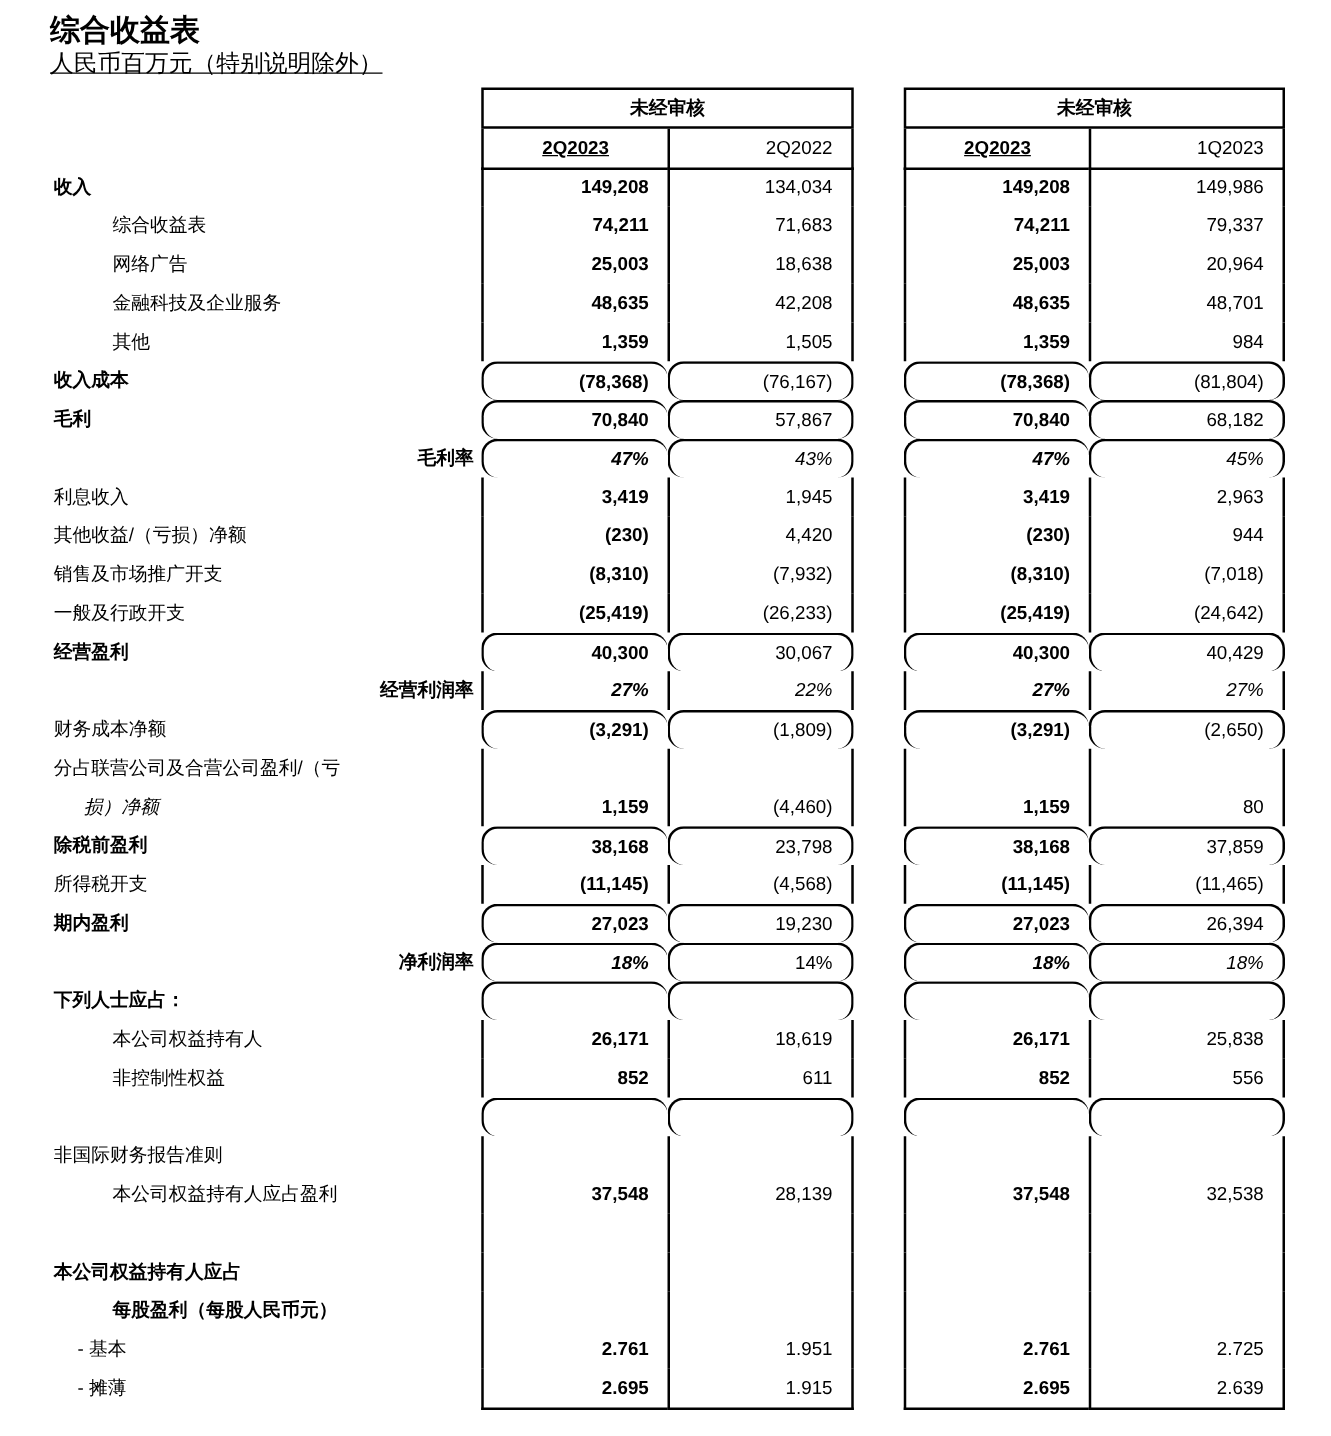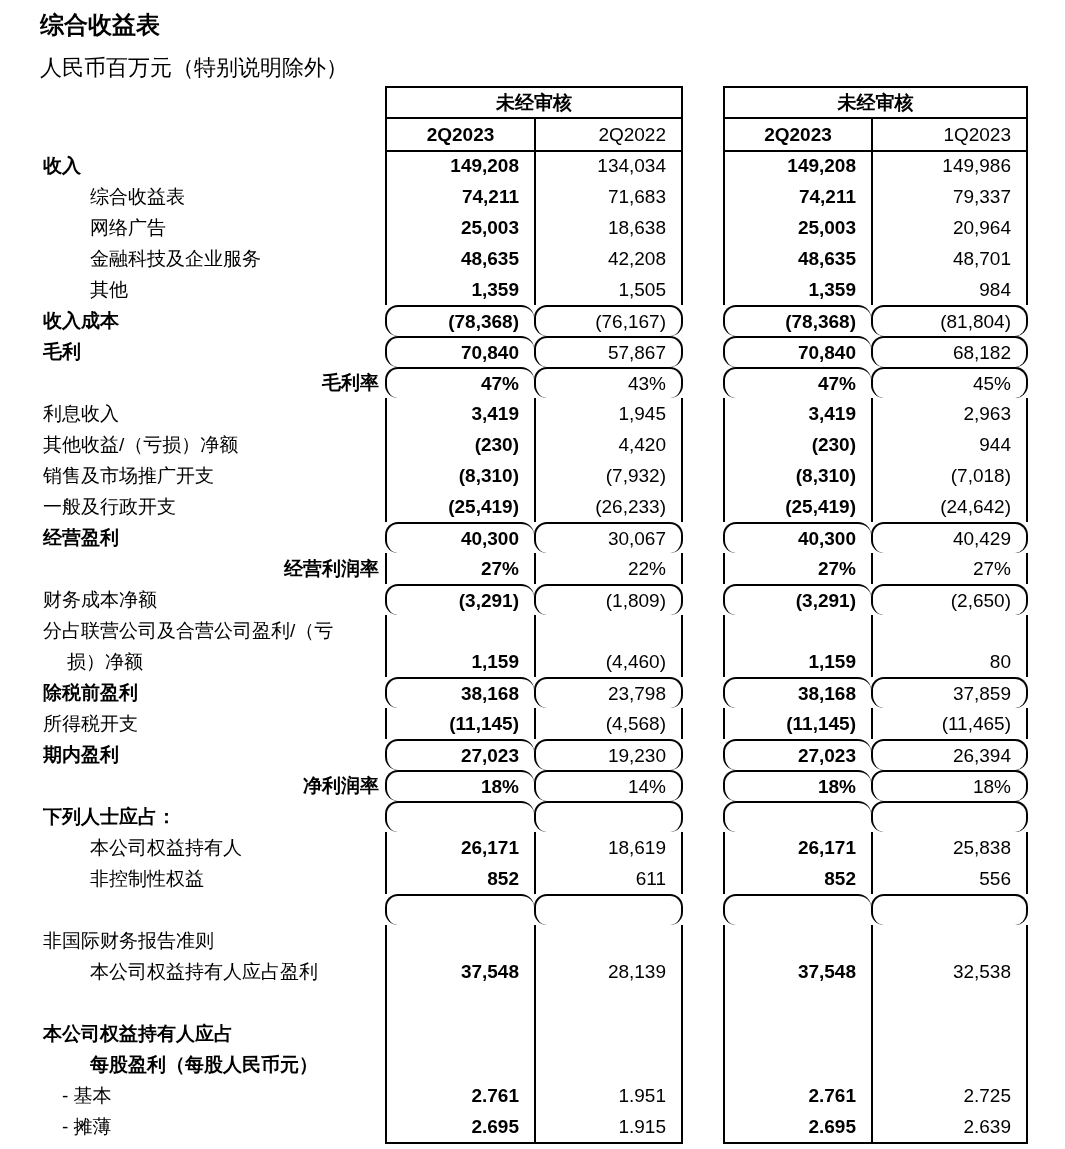--- a/index.html
+++ b/index.html
@@ -3,53 +3,53 @@
 <meta charset="utf-8">
 <style>
   html,body { margin:0; padding:0; background:#ffffff; }
   body {
     width:1065px; height:1149px;
     font-family:"Liberation Sans","DejaVu Sans",sans-serif;
     color:#000000; overflow:hidden;
   }
   .page { position:relative; padding:12px 0 0 40px; width:1025px; }
   .title { font-size:24px; font-weight:bold; line-height:26px; }
-  .subtitle { font-size:22px; line-height:28px; margin-top:16px; }
+  .subtitle { font-size:19px; line-height:28px; margin-top:0;text-decoration:underline; }
   .grid { margin-top:4px; }
   .row {
     display:grid;
     grid-template-columns:345px 149px 149px 40px 148px 157px;
-    height:31px; font-size:19px;
+    height:31px; font-size:15px;
   }
   .row.hdr1 { grid-template-columns:345px 298px 40px 305px; height:33px; }
   .row.tall { height:62px; }
   .lbl { line-height:31px; white-space:nowrap; box-sizing:border-box; }
   .ind0 { padding-left:3px; }
   .ind1 { padding-left:50px; }
   .ind2 { padding-left:22px; }
-  .l2 { padding-left:24px; line-height:31px; }
+  .l2 { padding-left:24px; line-height:31px;font-style:italic; }
   .b { font-weight:bold; }
-  .i { }
+  .i { font-style:italic; }
   .rate { text-align:right; padding-right:6px; font-weight:bold; }
   .c {
     text-align:right; padding-right:15px; line-height:31px;
     box-sizing:border-box; white-space:nowrap;
   }
   .c1, .r1 { border-left:2px solid #000; }
   .c2, .r2 { border-left:2px solid #000; border-right:2px solid #000; }
   .bt { border-top:2px solid #000; line-height:29px;border-radius:13px; }
   .bb { border-bottom:2px solid #000; }
   .tall .c { display:flex; align-items:flex-end; justify-content:flex-end; padding-bottom:4px; line-height:22px; }
   .unh {
     border:2px solid #000; border-bottom:2px solid #000;
     display:flex; align-items:center; justify-content:center;
     font-weight:bold; box-sizing:border-box;
   }
   .hdr2 .c { border-bottom:2px solid #000; }
-  .hq1 { text-align:center; font-weight:bold; padding-right:0; }
+  .hq1 { text-align:center; font-weight:bold; padding-right:0;text-decoration:underline; }
   .gapc { }
 </style>
 </head>
 <body>
 
 <div class="page">
   <div class="title">综合收益表</div>
   <div class="subtitle">人民币百万元（特别说明除外）</div>
 
   <div class="grid">

